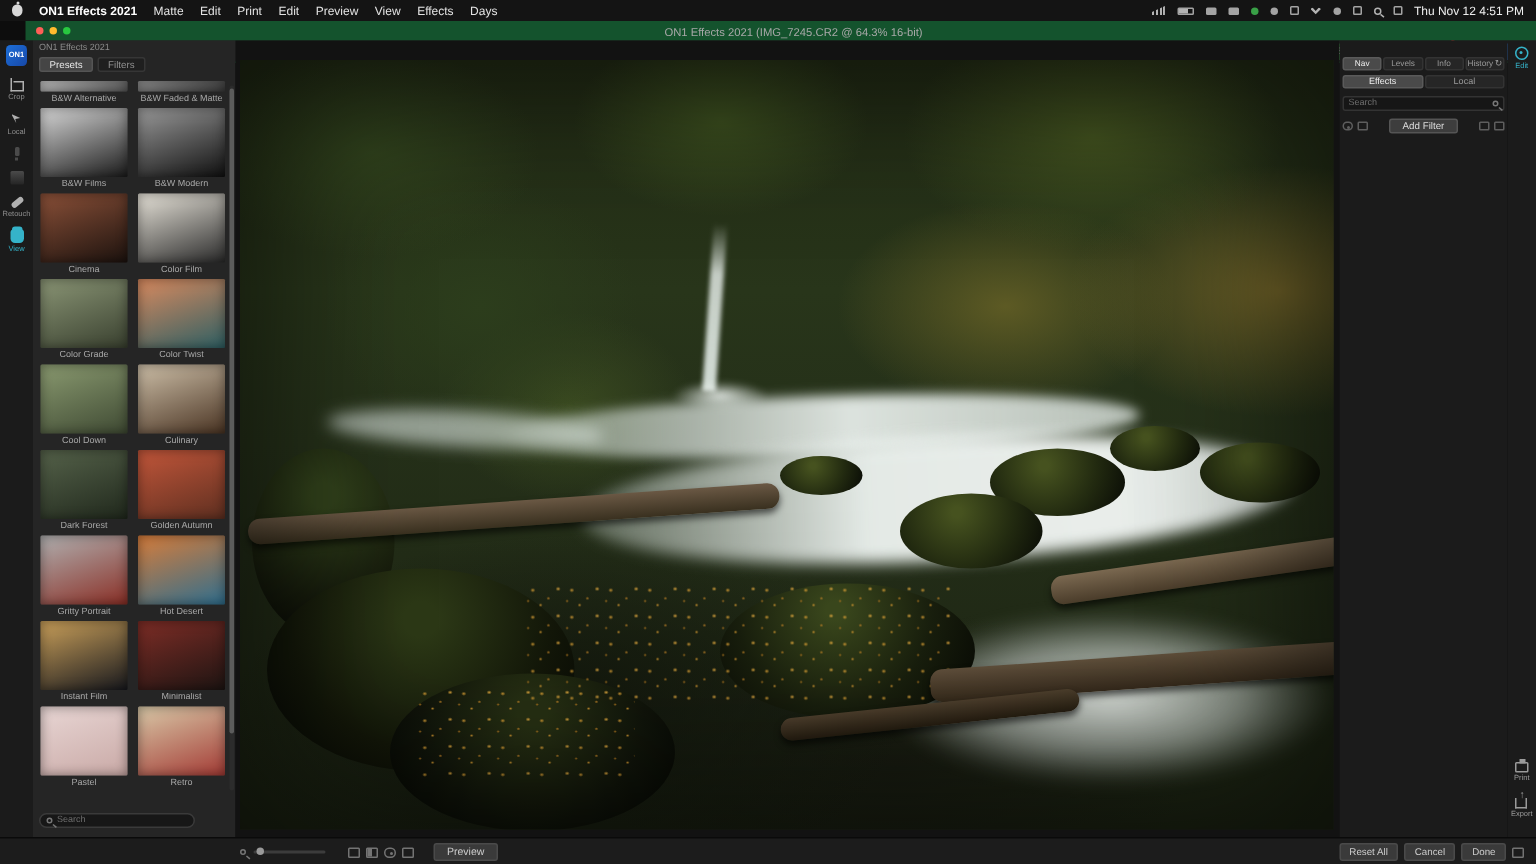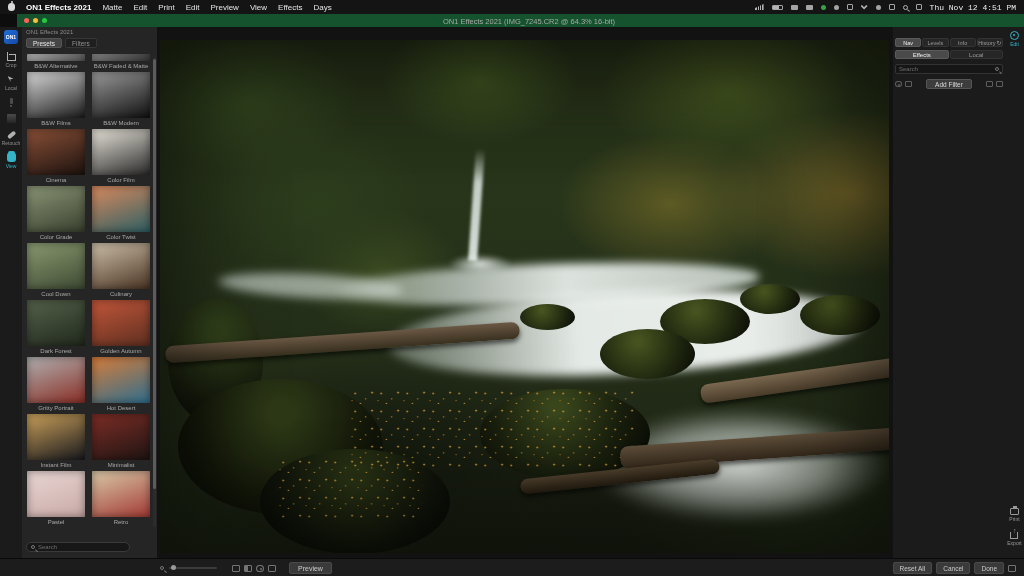--- a/index.html
+++ b/index.html
@@ -22,21 +22,21 @@
   .si-signal { width:9px; height:6px; background:linear-gradient(90deg,#cfcfcf 0 1.5px,transparent 1.5px 2.5px,#cfcfcf 2.5px 4px,transparent 4px 5px,#cfcfcf 5px 6.5px,transparent 6.5px 7.5px,#cfcfcf 7.5px 9px); clip-path:polygon(0 70%,100% 0,100% 100%,0 100%); }
   .si-battery { width:11px; height:5px; border:1px solid #bdbdbd; border-radius:1px; position:relative; }
   .si-battery:before{ content:""; position:absolute; left:0; top:0; bottom:0; width:6px; background:#cfcfcf; }
   .si-dot { width:5px; height:5px; border-radius:50%; background:#bdbdbd; }
   .si-green { background:#3fb950; }
   .si-sq { width:6px; height:6px; border:1px solid #bdbdbd; border-radius:1px; }
   .si-sq-fill { width:7px; height:5px; background:#bdbdbd; border-radius:1px; }
   .si-wifi { width:7px; height:5px; background:#cfcfcf; clip-path:polygon(0 30%,50% 100%,100% 30%,80% 10%,50% 55%,20% 10%); }
   .si-mag { width:5px; height:5px; border:1px solid #cfcfcf; border-radius:50%; position:relative; }
   .si-mag:before { content:""; position:absolute; left:3px; top:4px; width:3px; height:1px; background:#cfcfcf; transform:rotate(40deg); }
-  #clock { font-size:8px; color:#eee; white-space:nowrap;font-family:Liberation Mono, monospace; }
+  #clock { font-size:8px; color:#eee; white-space:nowrap; }
   
   #titlebar { position:absolute; left:0; top:14px; width:1024px; height:28px; background:#14532d;margin-left:17px; }
   .tl { position:absolute; top:4px; width:5px; height:5px; border-radius:50%; }
   .tl-red{ left:7px; background:#ff5f57; } .tl-yellow{ left:16px; background:#febc2e; } .tl-green{ left:25px; background:#28c840; }
   #window-title { position:absolute; left:0; right:0; top:2.5px; text-align:center; font-size:7.5px; color:#a8a8a8; }
   
   #toolbar { position:absolute; left:0; top:27px; width:1024px; height:14px; background:#232323; }
   #zoom-controls { position:absolute; left:464px; top:1.5px; display:flex; align-items:center; gap:4px; }
   #zoom-label { font-size:6.5px; color:#9a9a9a; }
   #zoom-value-box { display:flex; align-items:center; gap:3px; background:#1a1a1a; border:1px solid #3a3a3a; border-radius:2px; height:10px; padding:0 3px; font-size:6.5px; color:#cfcfcf; }

